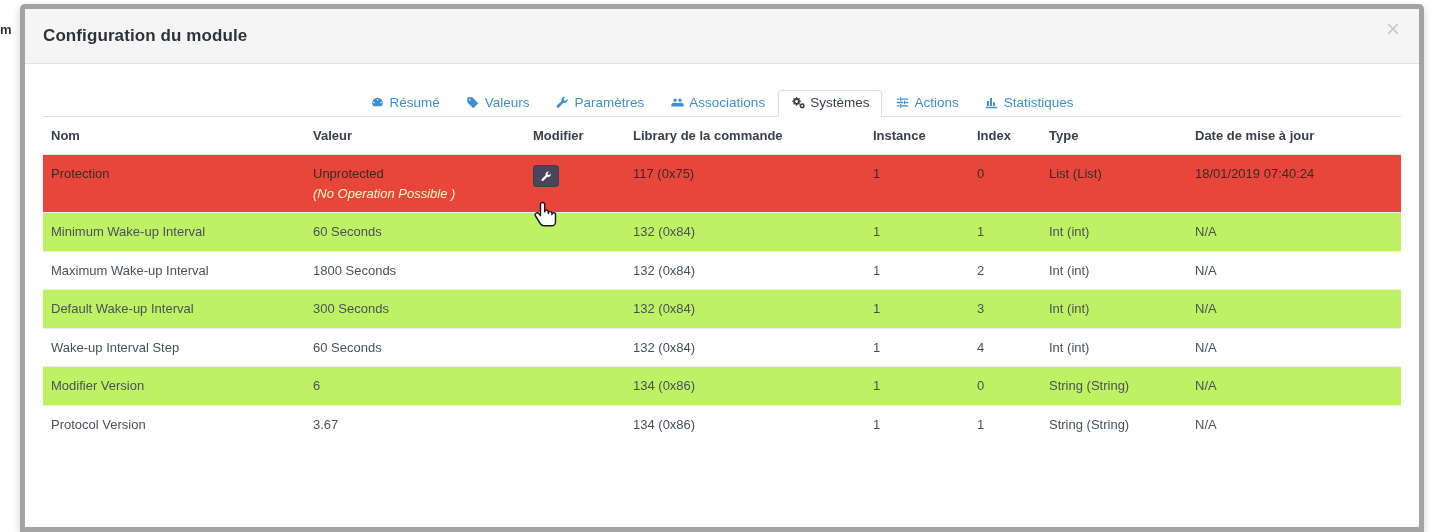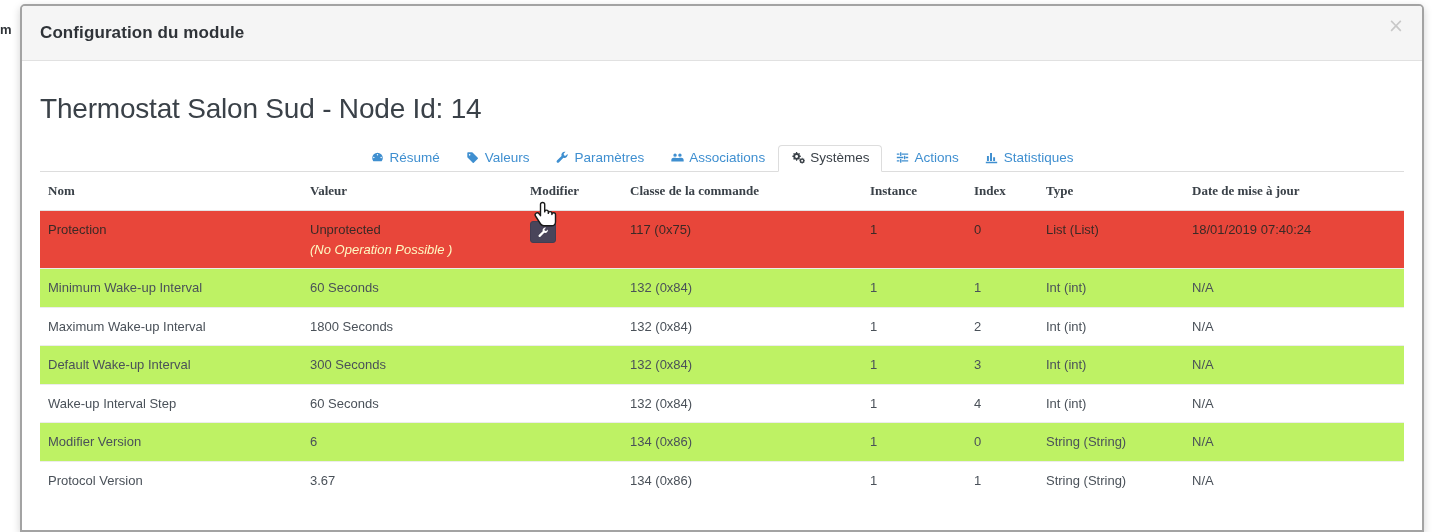--- a/index.html
+++ b/index.html
@@ -26,21 +26,21 @@
     font-weight: 700;
     letter-spacing: 0;
   }
 
   
   .modal {
     position: absolute;
     left: 20px; top: 4px;
     width: 1404px; height: 528px;
     background: #ffffff;
-    border: 2px solid #a3a3a3;
+    border: 5px solid #a3a3a3;
     border-top-left-radius: 5px;
     border-top-right-radius: 5px;
     box-shadow: 0 3px 9px rgba(0,0,0,.18);
     overflow: hidden;
   }
 
   .modal-header {
     position: relative;
     height: 55px;
     background: #f5f5f5;
@@ -129,21 +129,20 @@
   }
   table.ztable thead th {
     text-align: left;
     font-weight: 700;
     color: #3a4148;
     font-size: 13px;
     padding: 11px 8px 11px 8px;
     border-bottom: 1px solid #e3e3e3;
     background: #ffffff;
     white-space: nowrap;
-    font-family: Liberation Serif, serif;
   }
   table.ztable tbody td {
     color: #4a5159;
     padding: 10px 8px;
     border-top: 1px solid #ececec;
     vertical-align: top;
     line-height: 1.35;
   }
   table.ztable tbody tr.zebra td { background: #bef264; }
   table.ztable tbody tr.danger td {
@@ -201,21 +200,20 @@
 
   <div class="modal">
 
     <div class="modal-header">
       <div class="modal-title">Configuration du module</div>
       <button class="modal-close">×</button>
     </div>
 
     <div class="modal-body">
 
-      <div class="page-title">Thermostat Salon Sud - Node Id: 14</div>
 
       <div class="tabs" id="tab-bar">
           <div class="tab">
             <span class="ticon">
               <svg width="13" height="13" viewBox="0 0 16 16">
                 <path d="M8 2a6.5 6.5 0 00-6.5 6.5c0 1.5.5 2.9 1.4 4h10.2a6.46 6.46 0 001.4-4A6.5 6.5 0 008 2zm0 1.6a.9.9 0 110 1.8.9.9 0 010-1.8zM3.5 7.1a.9.9 0 110 1.8.9.9 0 010-1.8zm9 0a.9.9 0 110 1.8.9.9 0 010-1.8zM10.8 5.2l-2 3.1a1.1 1.1 0 101.2.9l1.6-3.4z" fill="currentColor"></path>
               </svg>
             </span>
             <span>Résumé</span>
           </div>
@@ -279,21 +277,21 @@
           <col class="c-inst">
             <col class="c-idx">
             <col class="c-type">
             <col class="c-date">
         </colgroup>
         <thead>
           <tr id="thead-row">
               <th>Nom</th>
               <th>Valeur</th>
               <th>Modifier</th>
-              <th>Classe de la commande</th>
+              <th>Library de la commande</th>
               <th>Instance</th>
               <th>Index</th>
               <th>Type</th>
               <th>Date de mise à jour</th>
             </tr>
         </thead>
         <tbody id="tbody">
             <tr class="danger">
               <td>Protection</td>
               <td><span>Unprotected</span><span class="subnote">(No Operation Possible )</span></td>

